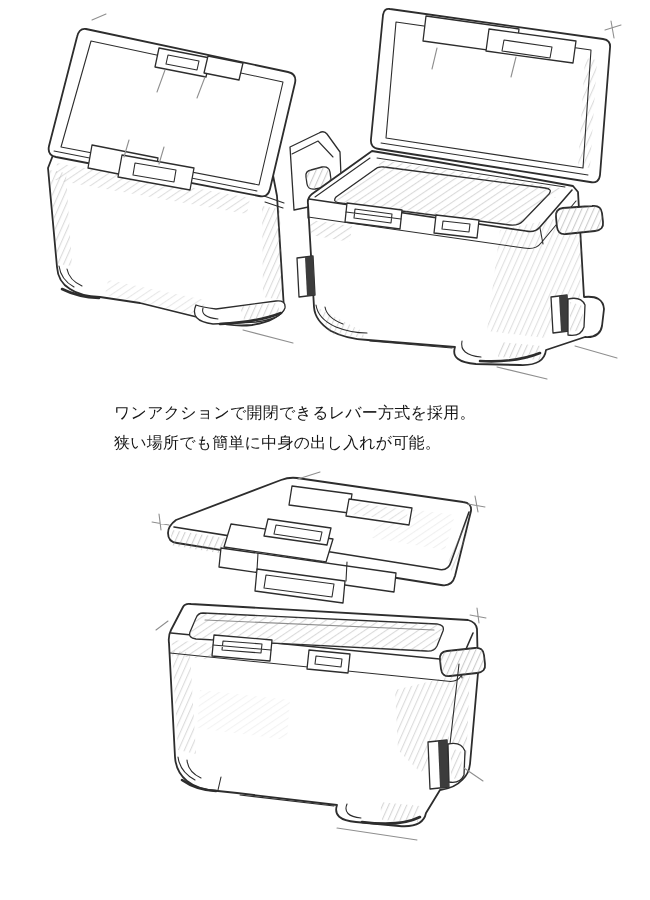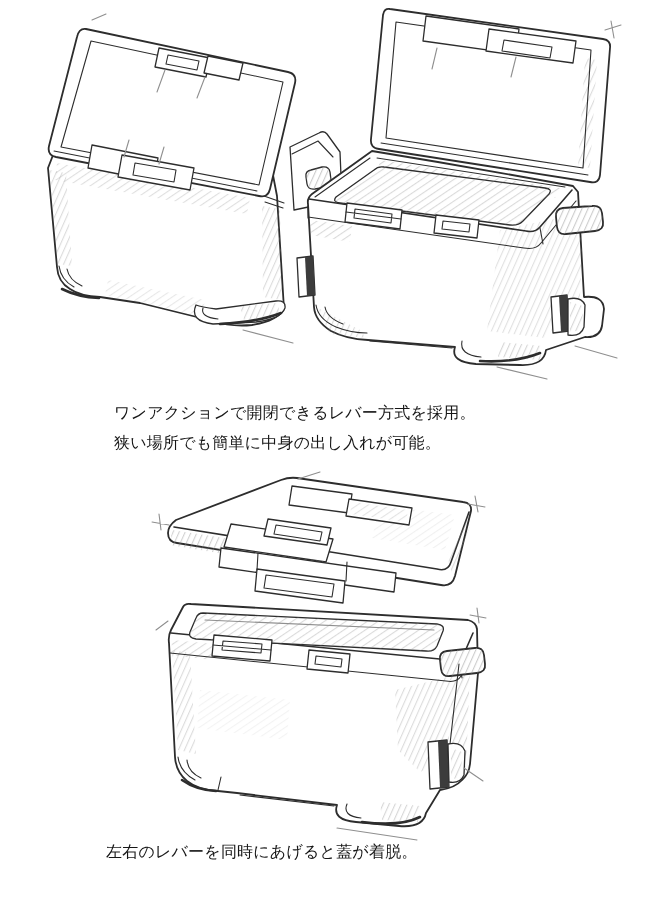--- a/index.html
+++ b/index.html
@@ -233,16 +233,15 @@
           <path class="fillw2" d="M221,548 L396,573 L394,592 L219,567 Z"></path>
           <path class="fillw2" d="M257,569 L345,581 L343,603 L255,591 Z"></path>
           <path class="ink2" d="M266,575 L334,584 L332,597 L264,588 Z M258,553 L257,570 M347,562 L346,581"></path>
         </g>
         <path class="soft" d="M152,522 l17,3 M159,514 l2,16 M468,504 l17,3 M475,496 l3,16 M298,479 l22,-7"></path>
       </g>
     </svg>
   </div>
 
   <div class="caption caption-bottom">
-    <div class="cap-line">左右のレバーを同時にあげると蓋が着脱。</div>
   </div>
 
 </div>
 
 </body></html>

